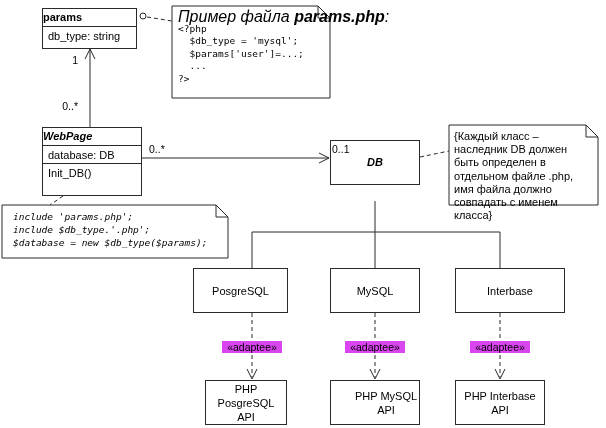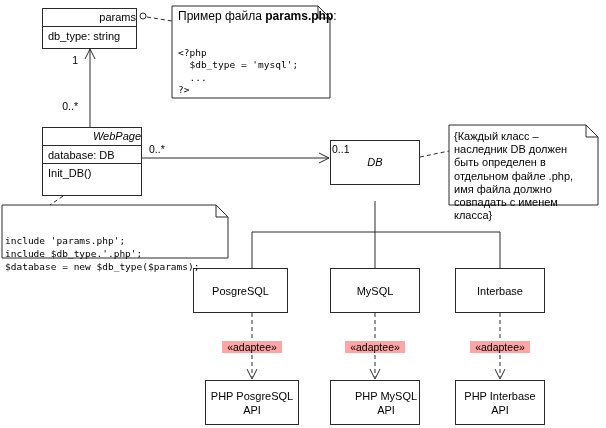--- a/index.html
+++ b/index.html
@@ -11,38 +11,38 @@
   svg.wires line, svg.wires path, svg.wires polyline{stroke:#2a2a2a;stroke-width:1;fill:none;}
   svg.wires .dashed{stroke-dasharray:4 3;}
   svg.wires .note-shape{fill:#ffffff;}
   svg.wires .tri{fill:#ffffff;}
   svg.wires .anchor{fill:#ffffff;stroke:#2a2a2a;}
 
   .uml-class{
     position:absolute;box-sizing:border-box;background:#ffffff;border:1px solid #2a2a2a;
     display:flex;flex-direction:column;
   }
-  .cname{text-align:right;font-weight:normal;height:17px;line-height:17px;flex:0 0 auto;}
+  .cname{text-align:left;font-weight:bold;height:17px;line-height:17px;flex:0 0 auto;}
   .abstract{font-style:italic;}
   .compartment{border-top:1px solid #2a2a2a;padding:3px 5px 2px 5px;text-align:left;flex:0 0 auto;}
   .compartment.grow{flex:1 1 auto;}
   .simple{align-items:center;justify-content:center;display:flex;flex-direction:column;text-align:center;line-height:14px;}
   .simple .plain{font-weight:normal;}
 
   .note-text{position:absolute;}
-  .note-title{font-size:12px;line-height:13px;white-space:nowrap;}
+  .note-title{font-size:16px;line-height:13px;white-space:nowrap;font-style:italic;}
   .note-title .bold{font-weight:bold;}
-  .code{font-family:"DejaVu Sans Mono",monospace;font-size:9.5px;line-height:12.4px;margin-top:24px;}
+  .code{font-family:"DejaVu Sans Mono",monospace;font-size:9.5px;line-height:12.4px;}
   .codeline{white-space:pre;}
   .note-para{font-size:11px;line-height:13.2px;}
 
   .lbl{position:absolute;font-size:10.5px;line-height:12px;}
   .lbl.right{text-align:right;}
   .lbl.center{text-align:center;}
-  .stereo{background:#fca5a5;}
+  .stereo{background:#d946ef;}
 </style>
 </head>
 <body>
 
 <div class="canvas">
 
   <svg class="wires" width="606" height="428">
 
     <g>
       <path class="note-shape" d="M172,6 H318 L330,18 V98 H172 Z"></path>
@@ -111,52 +111,53 @@
   <div class="uml-class simple" style="left:330px;top:140px;width:90px;height:45px;">
     <div class="cname abstract">DB</div>
   </div>
 
   <div class="uml-class simple" style="left:193px;top:268px;width:95px;height:45px;">
     <div class="plain">PosgreSQL</div>
   </div>
   <div class="uml-class simple" style="left:330px;top:268px;width:90px;height:45px;">
     <div class="plain">MySQL</div>
   </div>
-  <div class="uml-class simple" style="left:455px;top:268px;width:90px;height:45px;">
+  <div class="uml-class simple" style="left:455px;top:268px;width:110px;height:45px;">
     <div class="plain">Interbase</div>
   </div>
 
-  <div class="uml-class simple" style="left:205px;top:380px;width:94px;height:45px;">
+  <div class="uml-class simple" style="left:205px;top:380px;width:82px;height:45px;">
     <div class="plain">PHP PosgreSQL</div>
     <div class="plain">API</div>
   </div>
   <div class="uml-class simple" style="left:330px;top:380px;width:90px;height:45px;padding-left:22px;">
     <div class="plain">PHP MySQL</div>
     <div class="plain">API</div>
   </div>
   <div class="uml-class simple" style="left:455px;top:380px;width:90px;height:45px;">
     <div class="plain">PHP Interbase</div>
     <div class="plain">API</div>
   </div>
 
   <div class="note-text" style="left:178px;top:10px;width:148px;">
     <div class="note-title">
       <span>Пример файла </span><span class="bold">params.php</span><span>:</span>
     </div>
     <div class="code">
       <div class="codeline">&lt;?php</div>
       <div class="codeline">  $db_type = 'mysql';</div>
+      <div class="codeline">  $params['user']=...;</div>
       <div class="codeline">  ...</div>
       <div class="codeline">?&gt;</div>
     </div>
   </div>
 
   <div class="note-text note-para" style="left:454px;top:130px;width:140px;">{Каждый класс – наследник DB должен быть определен в отдельном файле .php, имя файла должно совпадать с именем класса}</div>
 
-  <div class="note-text code" style="left:5px;top:210px;width:216px;line-height:13px;">
+  <div class="note-text code" style="left:13px;top:210px;width:216px;line-height:13px;font-style:italic;">
     <div class="codeline">include 'params.php';</div>
     <div class="codeline">include $db_type.'.php';</div>
     <div class="codeline">$database = new $db_type($params);</div>
   </div>
 
   <div class="lbl right" style="left:52px;top:54px;width:26px;">1</div>
   <div class="lbl right" style="left:46px;top:100px;width:32px;">0..*</div>
   <div class="lbl" style="left:149px;top:143px;">0..*</div>
   <div class="lbl" style="left:292px;top:143px;padding-left:40px;">0..1</div>
 

